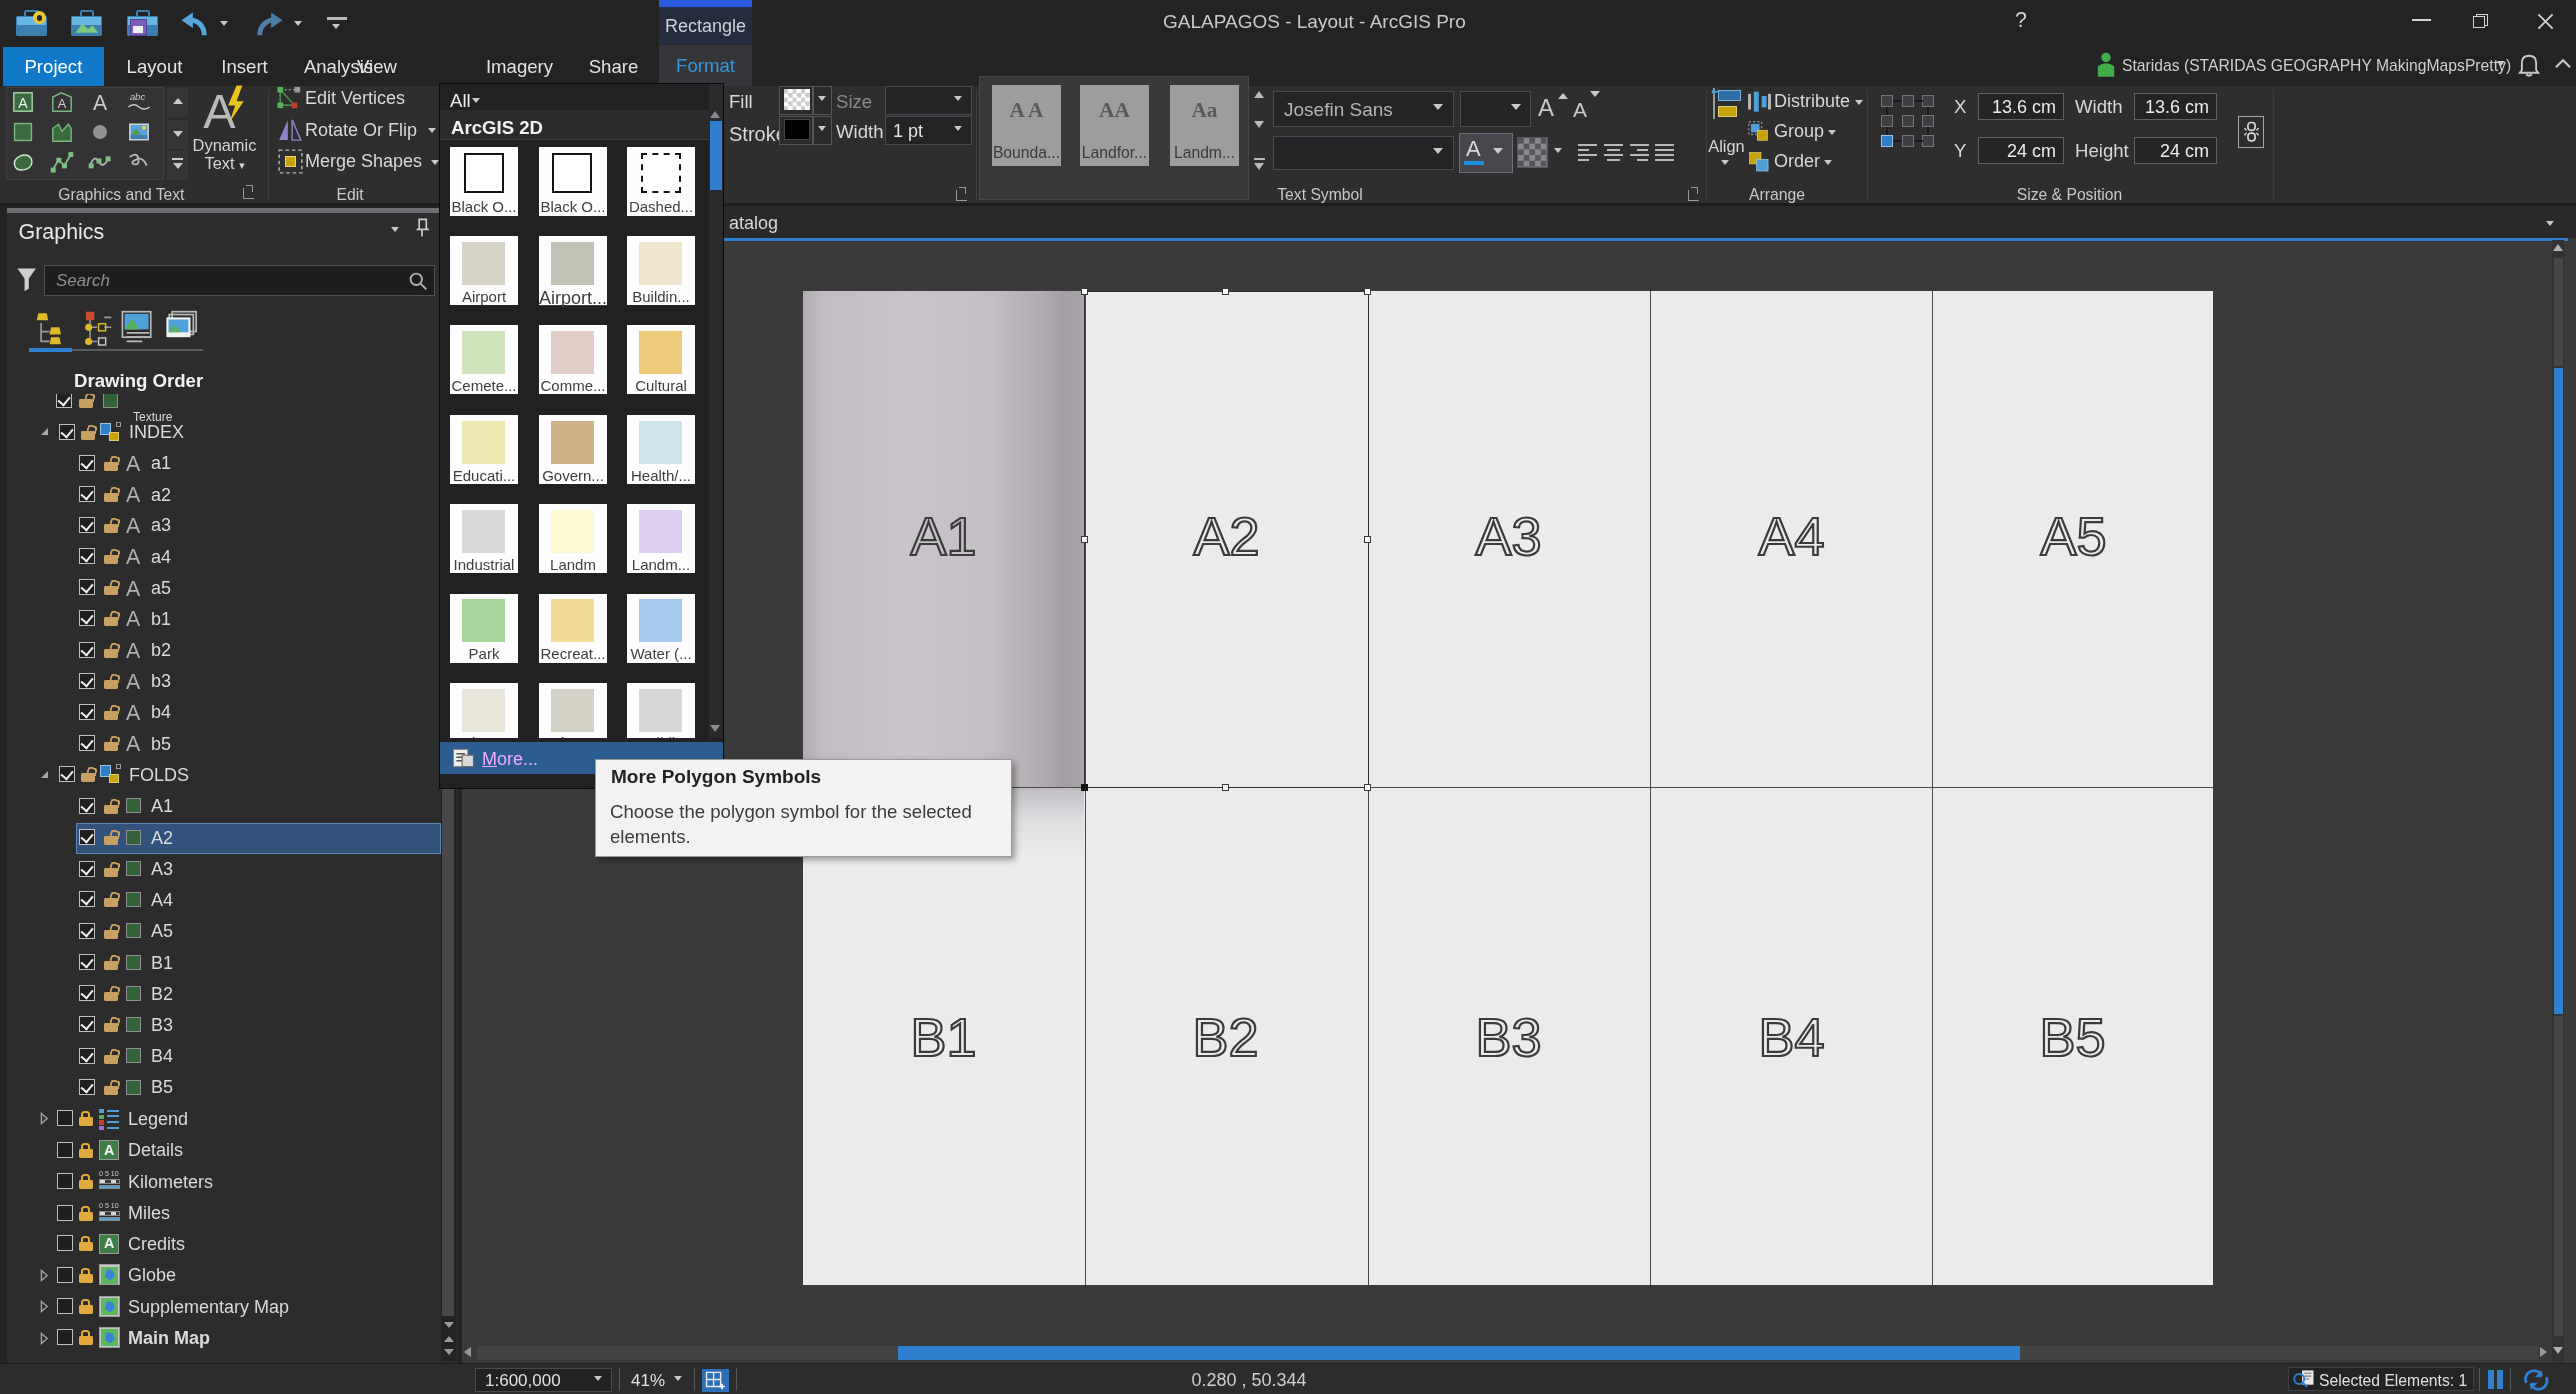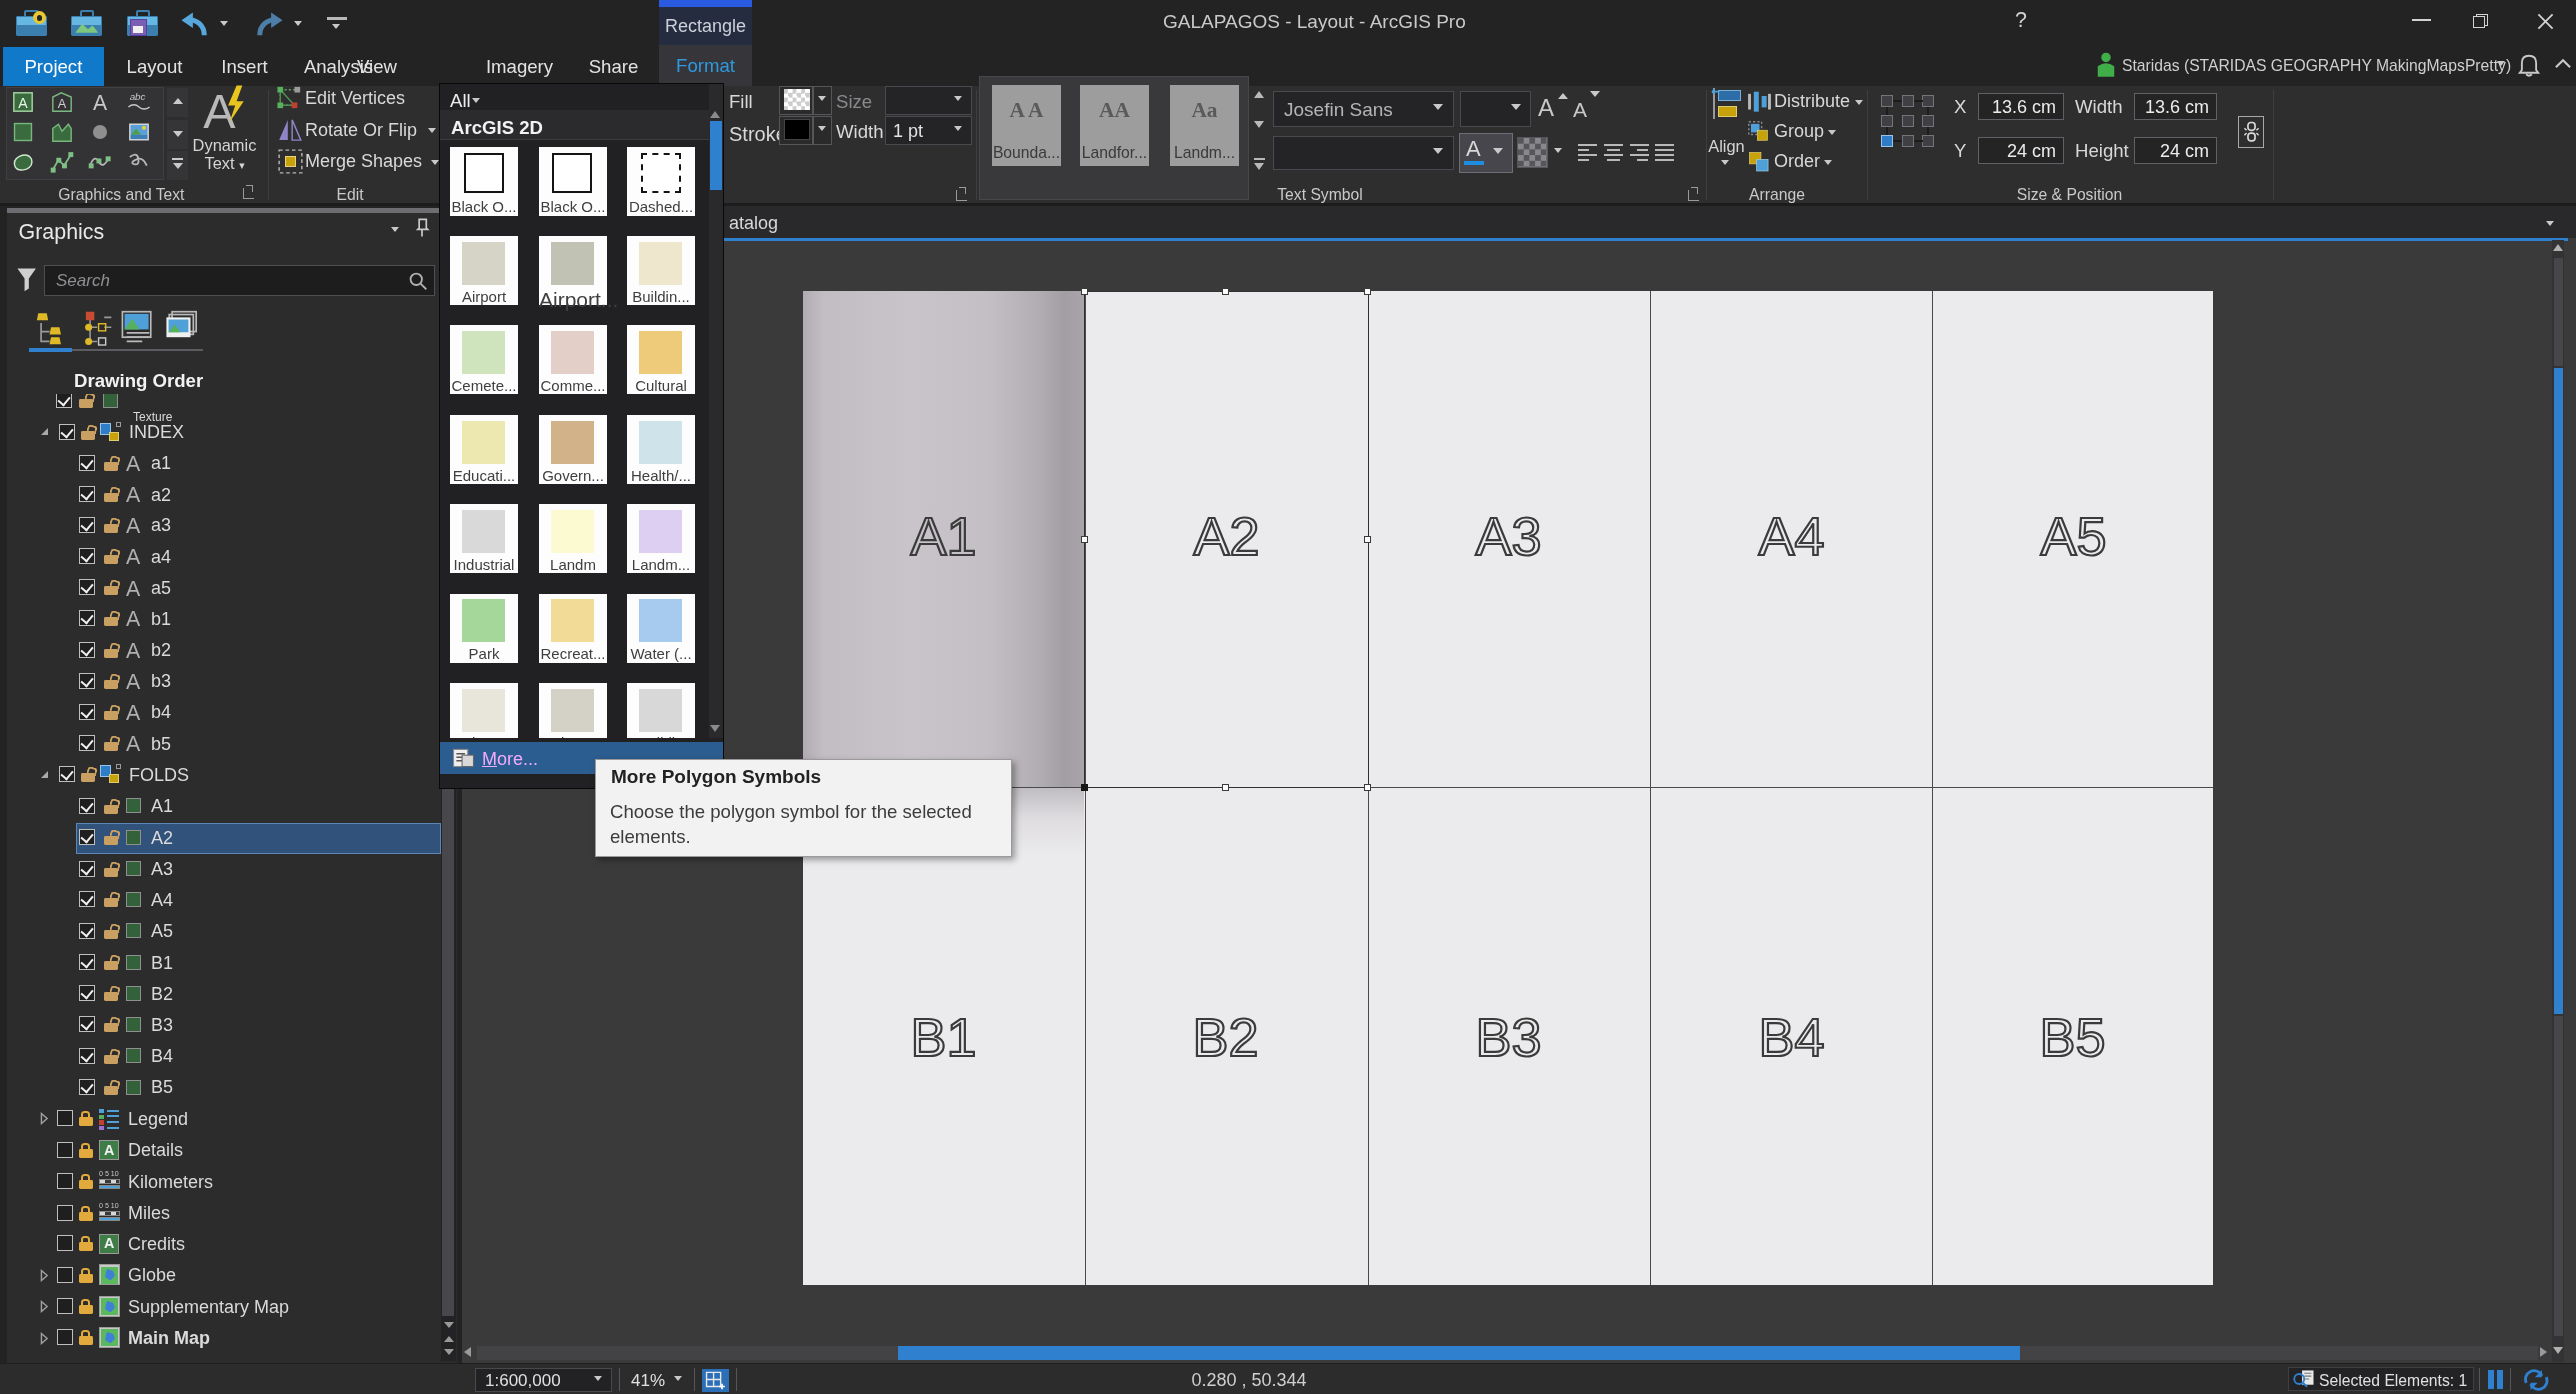--- a/index.html
+++ b/index.html
@@ -667,21 +667,21 @@
 <div class="abs" style="left:552px;top:153px;width:40px;height:40px;background:#fff;border:2.9px solid #141414;"></div>
 <div class="txt" style="left:539px;top:198px;width:68px;text-align:center;font-size:15px;color:#3f3f3f;">Black O...</div>
 <div class="abs" style="left:627px;top:147px;width:68px;height:69px;background:#fdfdfd;"></div>
 <div class="abs" style="left:641px;top:153px;width:40px;height:40px;background:#fff;border:2.9px dashed #141414;"></div>
 <div class="txt" style="left:627px;top:198px;width:68px;text-align:center;font-size:15px;color:#3f3f3f;">Dashed...</div>
 <div class="abs" style="left:450px;top:236px;width:68px;height:69px;background:#fdfdfd;"></div>
 <div class="abs" style="left:462px;top:242px;width:43px;height:43px;background:#d6d4c6;"></div>
 <div class="txt" style="left:450px;top:288px;width:68px;text-align:center;font-size:15px;color:#3f3f3f;">Airport</div>
 <div class="abs" style="left:539px;top:236px;width:68px;height:69px;background:#fdfdfd;"></div>
 <div class="abs" style="left:551px;top:242px;width:43px;height:43px;background:#c2c2b4;"></div>
-<div class="txt" style="left:539px;top:288px;width:44px;text-align:center;font-size:21px;color:#3f3f3f;">Airport...</div>
+<div class="txt" style="left:539px;top:288px;width:44px;text-align:center;font-size:18px;color:#3f3f3f;text-decoration:underline;">Airport...</div>
 <div class="abs" style="left:627px;top:236px;width:68px;height:69px;background:#fdfdfd;"></div>
 <div class="abs" style="left:639px;top:242px;width:43px;height:43px;background:#efe7cd;"></div>
 <div class="txt" style="left:627px;top:288px;width:68px;text-align:center;font-size:15px;color:#3f3f3f;">Buildin...</div>
 <div class="abs" style="left:450px;top:325px;width:68px;height:69px;background:#fdfdfd;"></div>
 <div class="abs" style="left:462px;top:331px;width:43px;height:43px;background:#cfe3bc;"></div>
 <div class="txt" style="left:450px;top:377px;width:68px;text-align:center;font-size:15px;color:#3f3f3f;">Cemete...</div>
 <div class="abs" style="left:539px;top:325px;width:68px;height:69px;background:#fdfdfd;"></div>
 <div class="abs" style="left:551px;top:331px;width:43px;height:43px;background:#e3cfc7;"></div>
 <div class="txt" style="left:539px;top:377px;width:68px;text-align:center;font-size:15px;color:#3f3f3f;">Comme...</div>
 <div class="abs" style="left:627px;top:325px;width:68px;height:69px;background:#fdfdfd;"></div>

